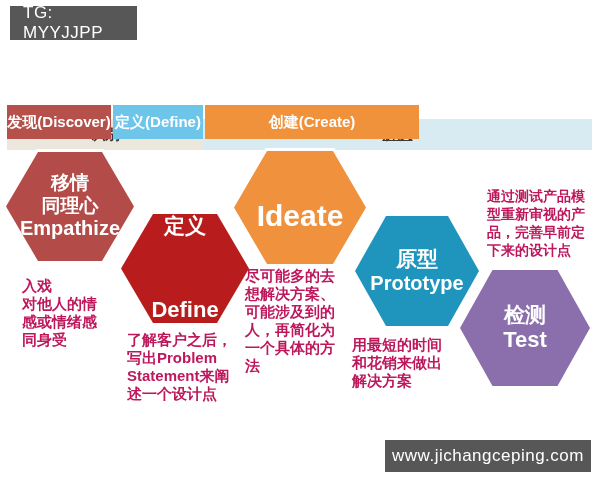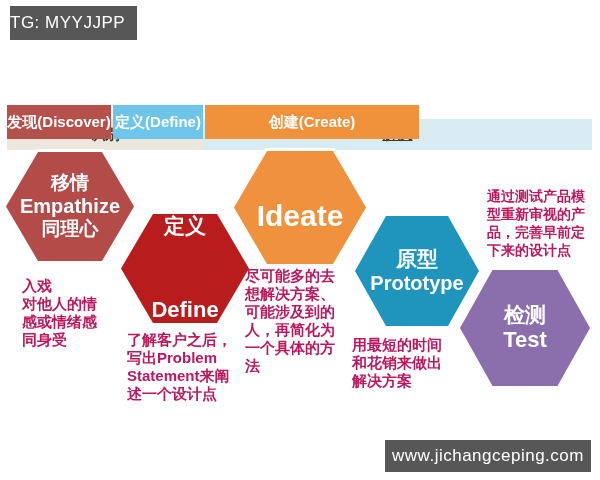--- a/index.html
+++ b/index.html
@@ -10,21 +10,21 @@
   .canvas{
     position:relative;width:600px;height:480px;background:#ffffff;
     overflow:hidden;
   }
   
   .bar{
     position:absolute;background:#575757;color:#ffffff;
     display:flex;align-items:center;justify-content:center;
     font-size:17px;letter-spacing:0.5px;
   }
-  .bar.top{left:10px;top:6px;width:127px;height:34px;justify-content:flex-start;box-sizing:border-box;}
+  .bar.top{left:10px;top:6px;width:127px;height:34px;justify-content:flex-start;padding-left:13px;box-sizing:border-box;}
   .bar.bottom{left:385px;top:440px;width:206px;height:32px;font-size:17px;}
   
   .row1-cell{
     position:absolute;top:72px;height:31px;
     display:flex;align-items:center;justify-content:center;
     font-size:15px;font-weight:bold;color:#3b3b3b;margin-top:47px;
   }
   .row2-cell{
     position:absolute;top:105px;height:34px;
     display:flex;align-items:center;justify-content:center;
@@ -61,22 +61,22 @@
   <div class="row1-cell" style="left: 7px; width: 196px; background-color: rgb(235, 231, 220);">识别</div>
   <div class="row1-cell" style="left: 203px; width: 389px; background-color: rgb(216, 235, 243); text-decoration: underline;">解决</div>
 
   <div class="row2-cell" style="left: 7px; width: 104px; background-color: rgb(181, 80, 75);">发现(Discover)</div>
   <div class="row2-cell" style="left: 113px; width: 90px; background-color: rgb(110, 197, 234);">定义(Define)</div>
   <div class="row2-cell" style="left: 205px; width: 214px; background-color: rgb(240, 145, 60);">创建(Create)</div>
 
   <div class="hex" style="left:3px;top:149px;width:134px;height:115px;">
     <div class="hex-inner" style="background-color: rgb(179, 75, 72);">
       <span class="hex-line fs19">移情</span>
+      <span class="hex-line fs19">同理心</span>
       <span class="hex-line fs20">Empathize</span>
-      <span class="hex-line fs19">同理心</span>
     </div>
   </div>
 
   <div class="hex" style="left:118px;top:211px;width:134px;height:115px;">
     <div class="hex-inner" style="background-color: #b91c1c; justify-content: space-between;">
       <span class="hex-line fs21">定义</span>
       <span class="hex-line fs22">Define</span>
     </div>
   </div>
 

